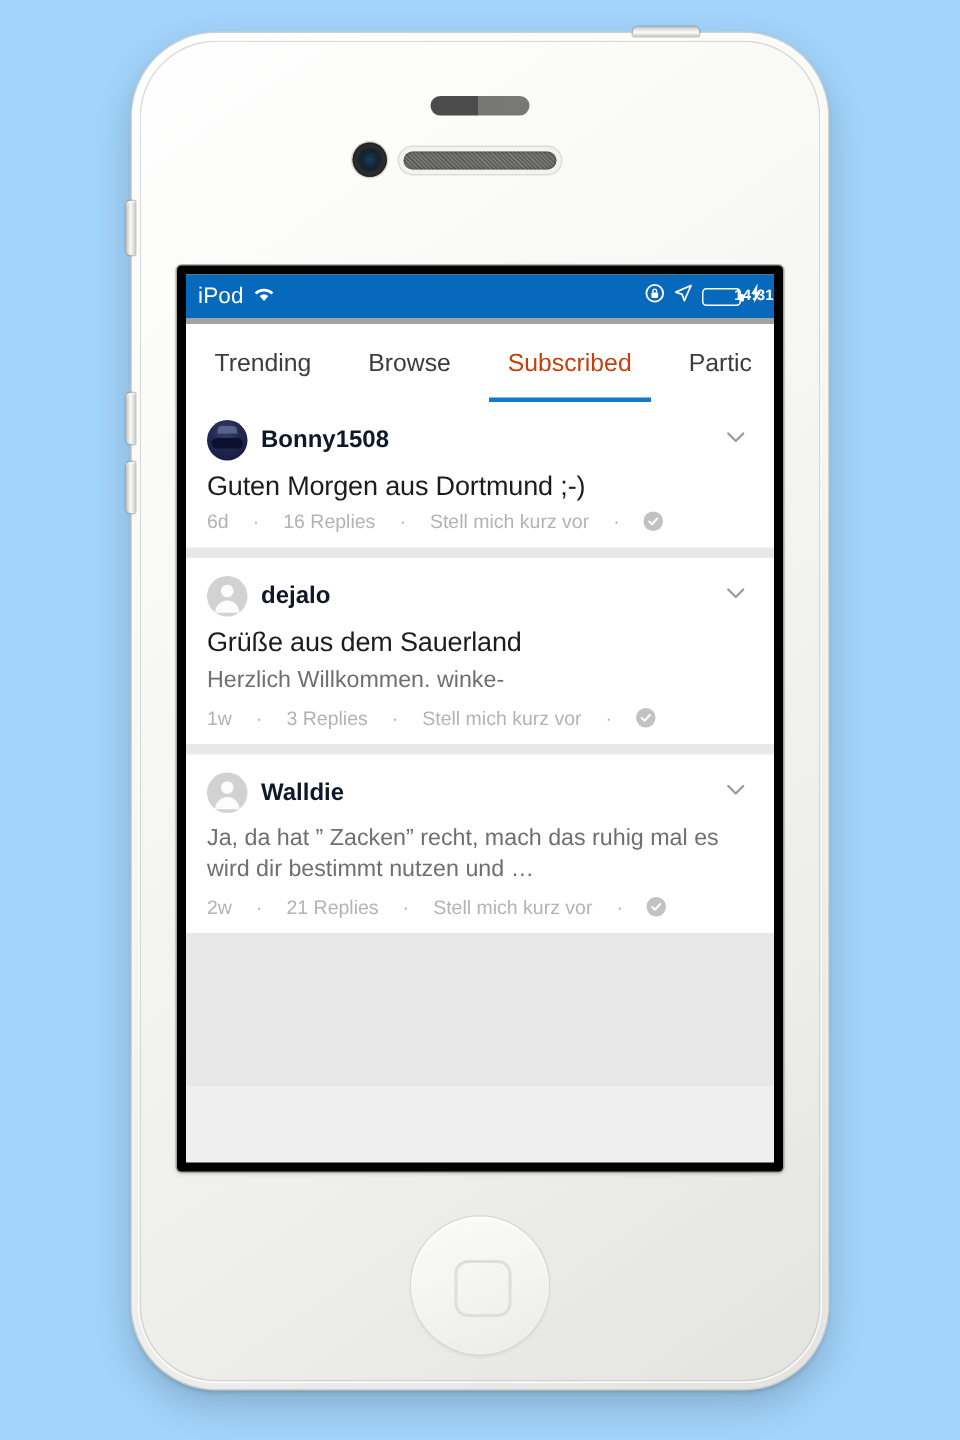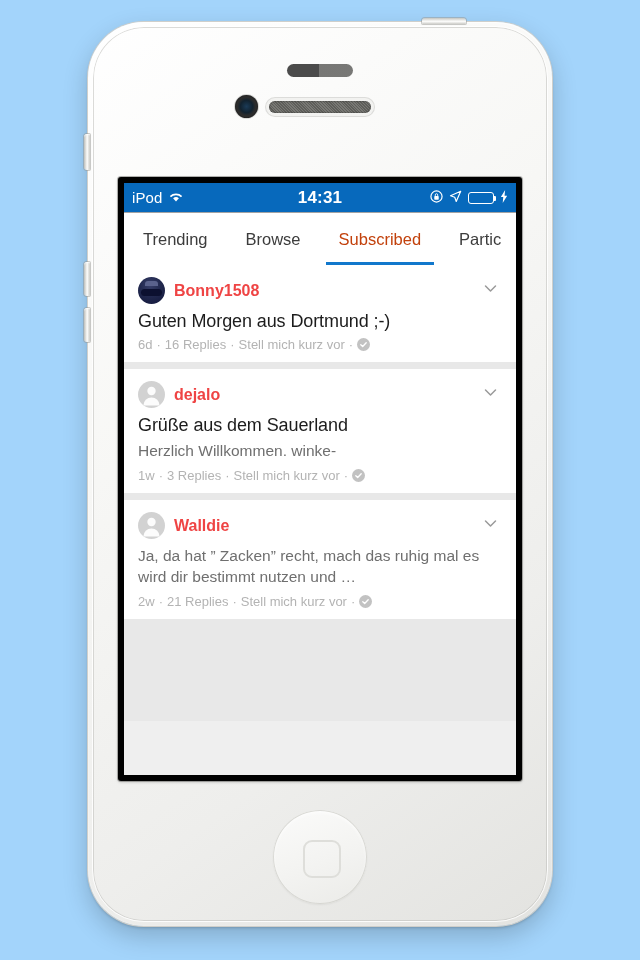--- a/index.html
+++ b/index.html
@@ -155,22 +155,22 @@
   #status-left {
     display: flex;
     align-items: flex-end;
     gap: 6px;
     flex: 0 0 auto;
   }
   #status-carrier { font-size: 15px; letter-spacing: 0.1px; }
   #status-time {
     position: absolute;
     left: 0; right: 0;
-    text-align: center;
-    font-size: 17px;
+    text-align: right;
+    font-size: 10px;
     font-weight: bold;
     letter-spacing: 0.2px;
     pointer-events: none;
   }
   #status-right {
     margin-left: auto;
     display: flex;
     align-items: center;
     gap: 6px;
   }
@@ -218,21 +218,21 @@
     flex: 0 0 auto;
   }
 
   
   #tab-bar {
     height: 52px;
     background: #fff;
     display: flex;
     align-items: stretch;
     overflow: hidden;
-    border-top: 1px solid #a3a3a3;
+    border-top: 4px solid #a3a3a3;
   }
   .tab-item {
     display: flex;
     align-items: center;
     justify-content: center;
     padding: 0 19px;
     font-size: 16.5px;
     color: #3c3c3c;
     white-space: nowrap;
     position: relative;
@@ -290,21 +290,21 @@
   .avatar.photo::after {
     content: "";
     position: absolute;
     left: 7px; right: 7px; top: 14%;
     height: 5px;
     background: #5a628c;
     border-radius: 3px 3px 0 0;
   }
   .avatar-glyph { width: 27px; height: 27px; display: block; }
   .post-author {
-    color: #ef4444;
+    color: #0f172a;
     font-size: 16px;
     font-weight: bold;
   }
   .chevron-btn {
     margin-left: auto;
     width: 24px; height: 24px;
     display: flex; align-items: center; justify-content: center;
   }
   .post-title {
     font-size: 18px;
@@ -319,21 +319,21 @@
     color: #6f6f6f;
     margin: 0 0 6px 0;
     line-height: 1.34;
   }
   .post-body .emoji { font-size: 15px; }
   .post-meta {
     font-size: 13px;
     color: #b3b3b3;
     display: flex;
     align-items: center;
-    gap: 4px;
+    gap: 16px;
     white-space: nowrap;
   }
   .verified-badge {
     width: 13px; height: 13px;
     border-radius: 50%;
     background: #c2c2c2;
     display: inline-flex;
     align-items: center;
     justify-content: center;
     flex: 0 0 auto;

